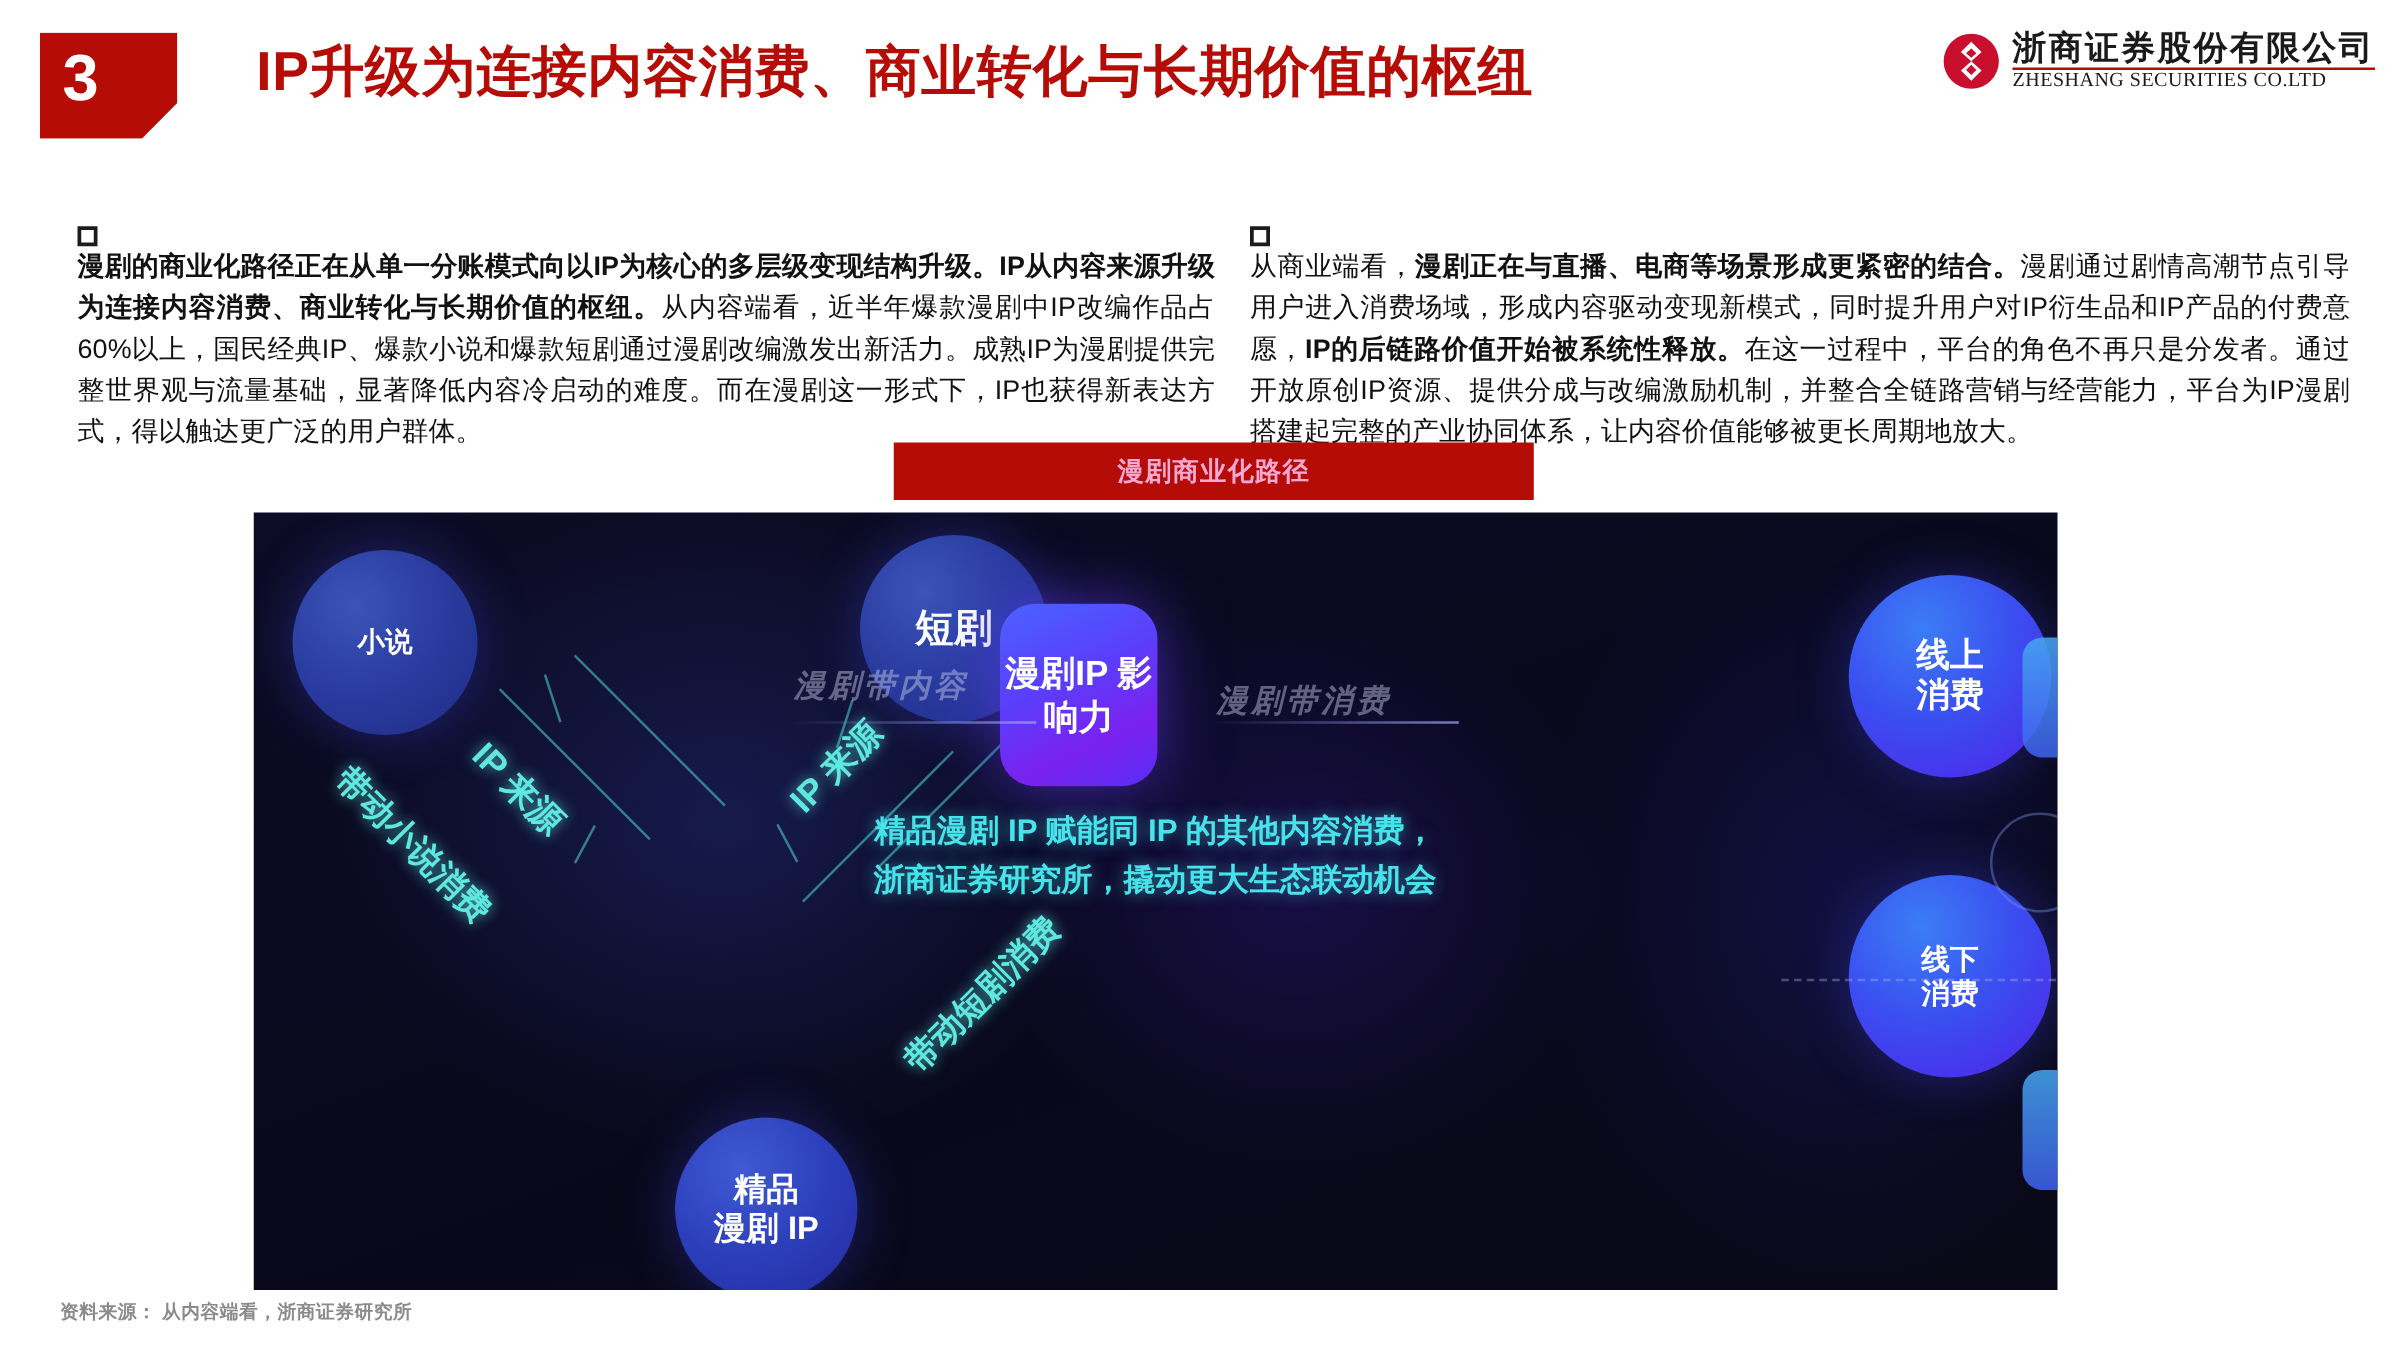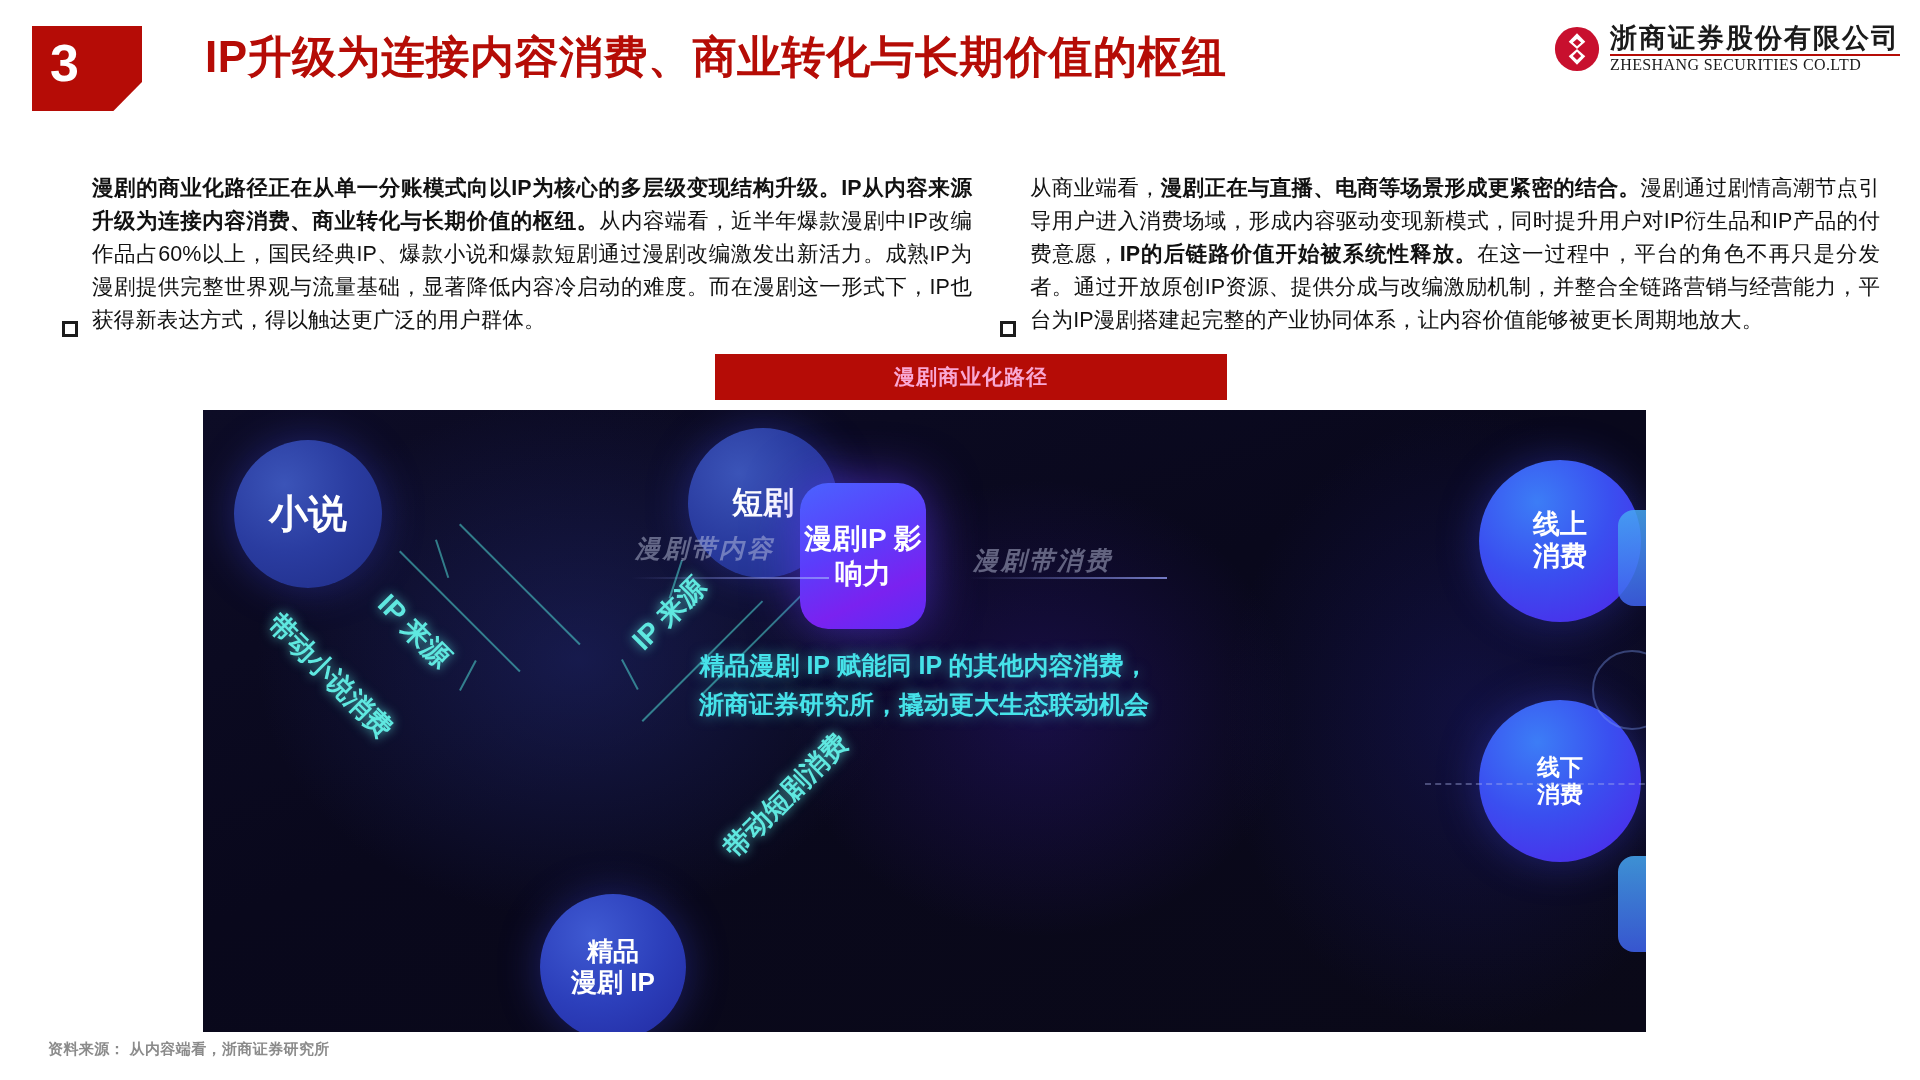--- a/index.html
+++ b/index.html
@@ -40,21 +40,21 @@
   #logo-text{display:flex;flex-direction:column;justify-content:center;}
   #logo-cn{font-size:27px;font-weight:bold;color:#1a1a1a;letter-spacing:2px;line-height:1.05;white-space:nowrap;}
   #logo-rule{height:2px;background:#b50c06;margin:2px 0 1px 0;}
   #logo-en{font-size:16px;color:#1a1a1a;letter-spacing:0.4px;line-height:1.05;white-space:nowrap;font-family:"Liberation Serif","DejaVu Serif",serif;}
 
   
   .text-col{position:absolute;top:172px;}
   #col-left{left:62px;width:910px;}
   #col-right{left:1000px;width:880px;}
 
-  .bullet-row{display:flex;align-items:flex-end;}
+  .bullet-row{display:flex;align-items:flex-start;flex-direction:column;}
   .bullet-sq{
     flex:0 0 auto;width:16px;height:16px;
     border:3px solid #1c1c1c;box-sizing:border-box;
     margin-top:9px;margin-right:14px;
   }
   .bullet-text{
     font-size:21.5px;line-height:33px;color:#111111;
     text-align:justify;letter-spacing:0.1px;
   }
   .bullet-text b{font-weight:bold;}
@@ -83,21 +83,21 @@
     position:absolute;border-radius:50%;
     display:flex;align-items:center;justify-content:center;
     color:#ffffff;font-weight:bold;text-align:center;line-height:1.18;
     box-shadow:0 0 42px rgba(60,70,220,0.40);
   }
   .node span{display:block;}
   .node-dark{background:radial-gradient(circle at 34% 30%,#3b54b8 0%,#2a3ca0 48%,#1f2c86 100%);}
   .node-mid{background:radial-gradient(circle at 36% 28%,#3f5ad2 0%,#2c3fbb 50%,#2229a0 100%);}
   .node-bright{background:radial-gradient(circle at 36% 26%,#3c7df6 0%,#3a4ff0 46%,#5022e8 100%);}
 
-  #node-xiaoshuo{left:31px;top:30px;width:148px;height:148px;font-size:39px;}
+  #node-xiaoshuo{left:31px;top:30px;width:148px;height:148px;font-size:22px;}
   #node-duanju{left:485px;top:18px;width:150px;height:150px;font-size:31px;align-items:center;}
   #node-ip{left:337px;top:484px;width:146px;height:146px;font-size:26px;}
   #node-online{left:1276px;top:50px;width:162px;height:162px;font-size:27px;}
   #node-offline{left:1276px;top:290px;width:162px;height:162px;font-size:23px;}
 
   
   .arrow-label{
     position:absolute;color:#5fe8e0;font-weight:bold;white-space:nowrap;
     text-shadow:0 0 11px rgba(95,232,224,0.75);
   }

